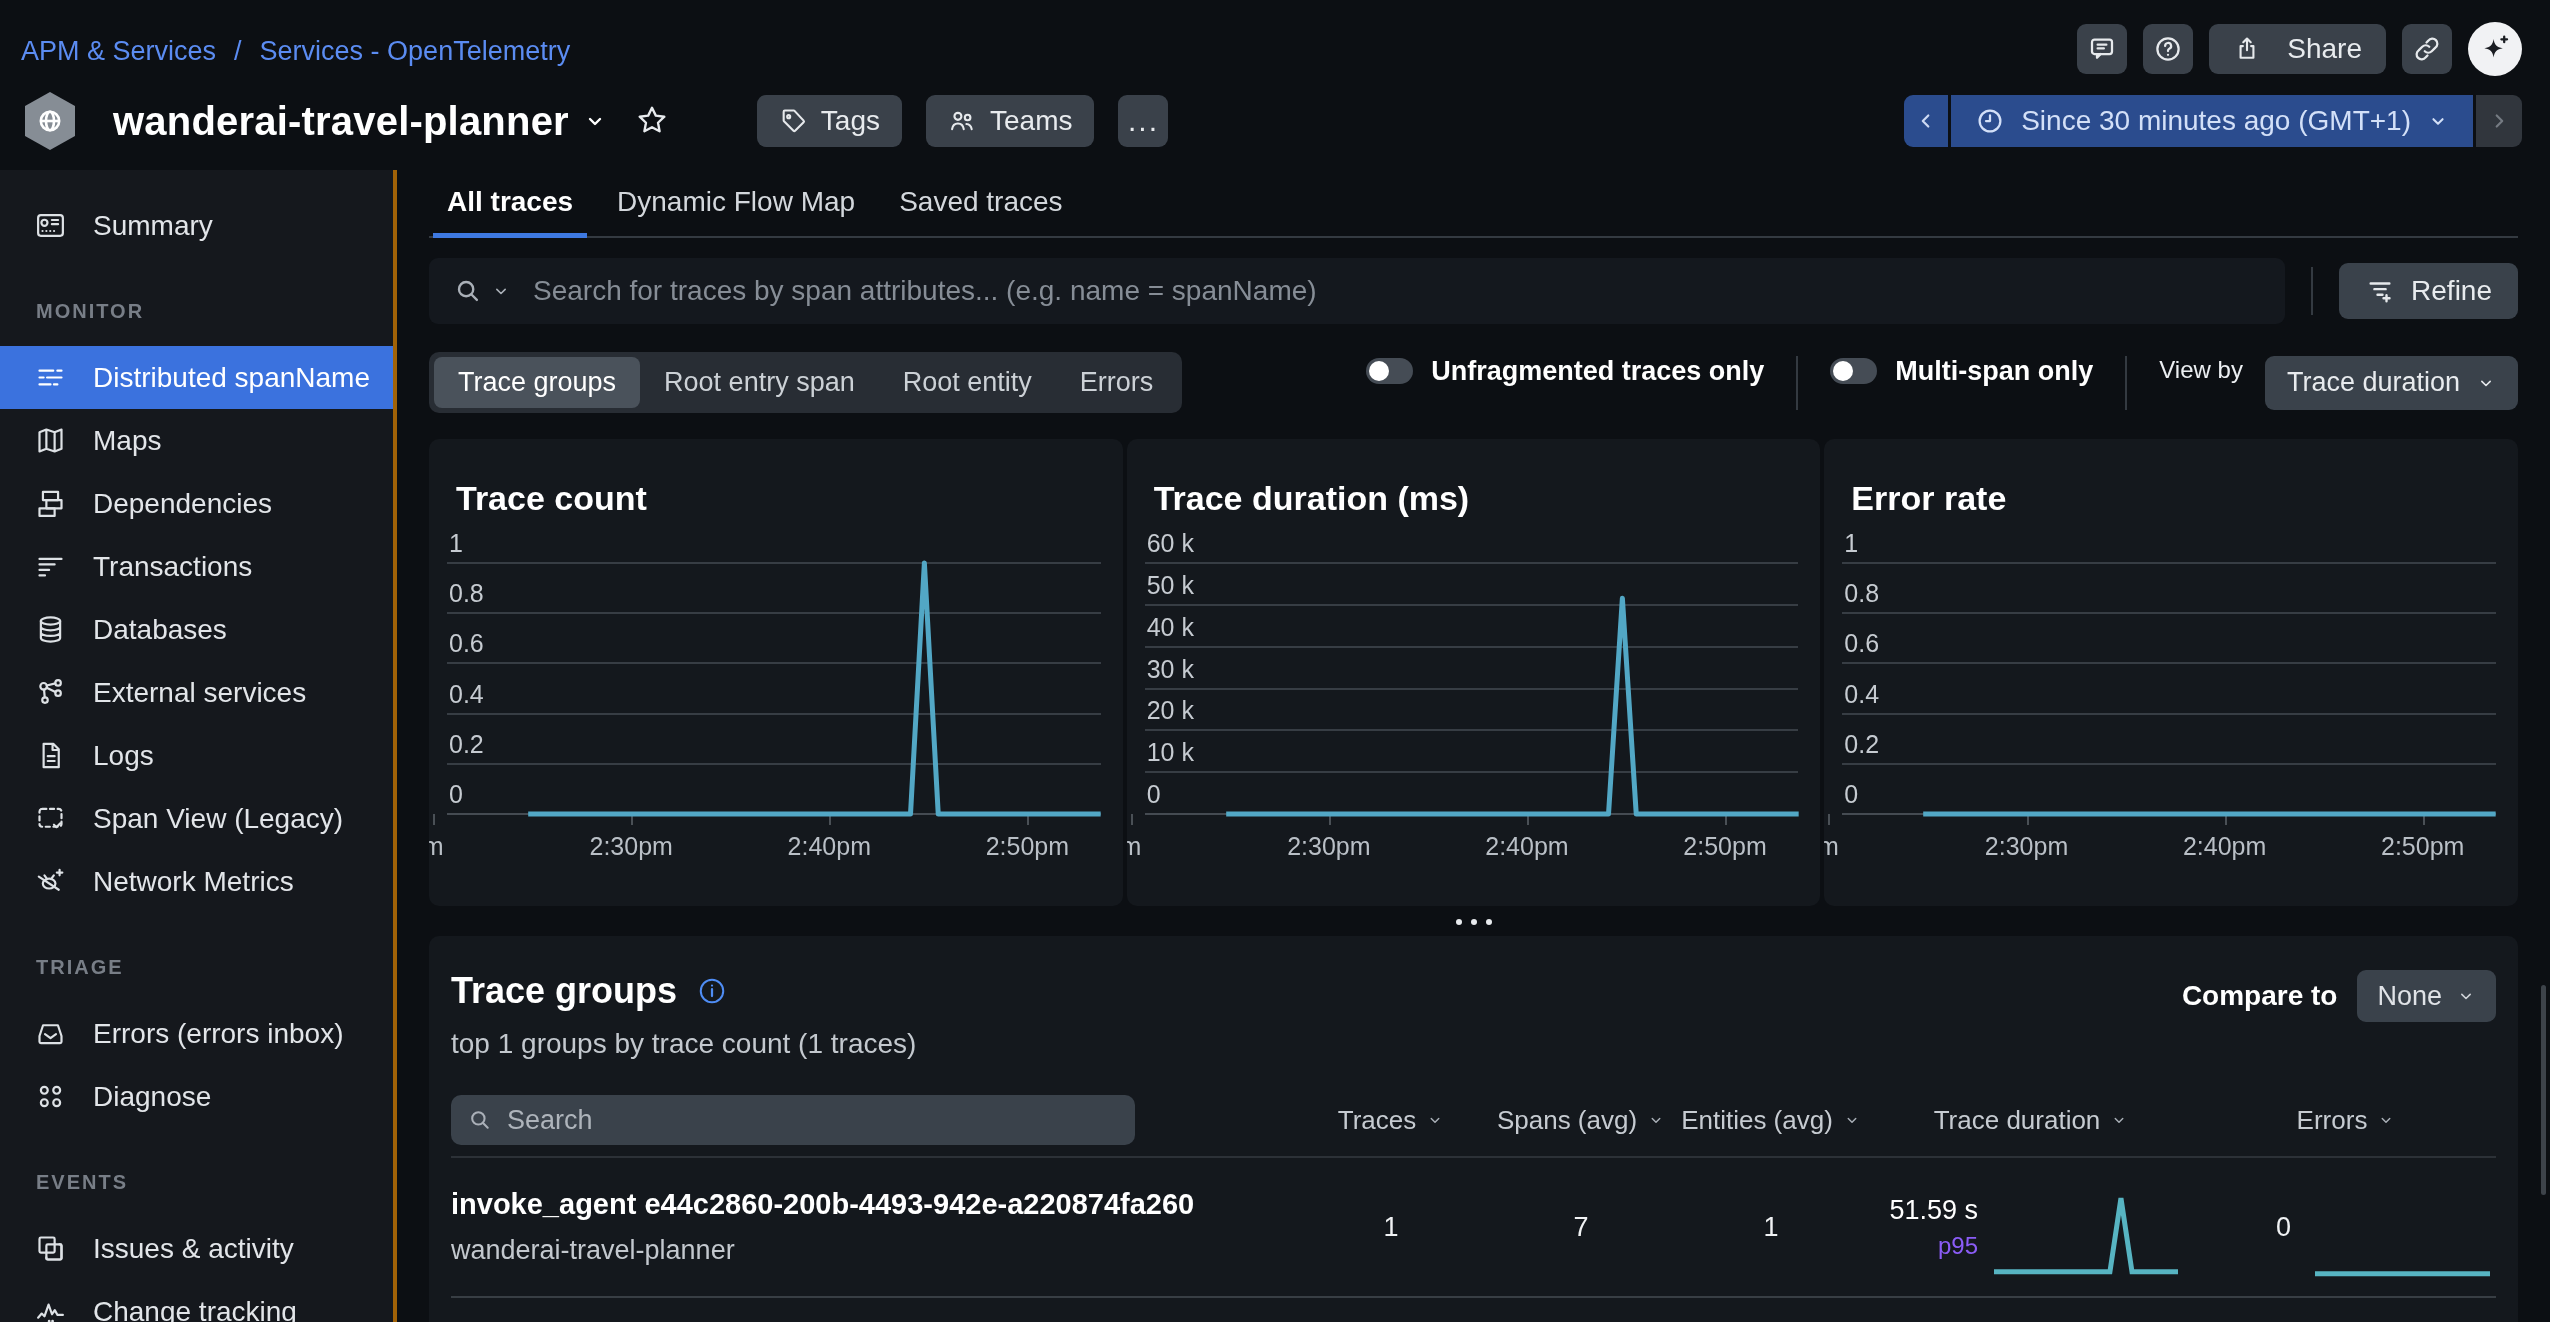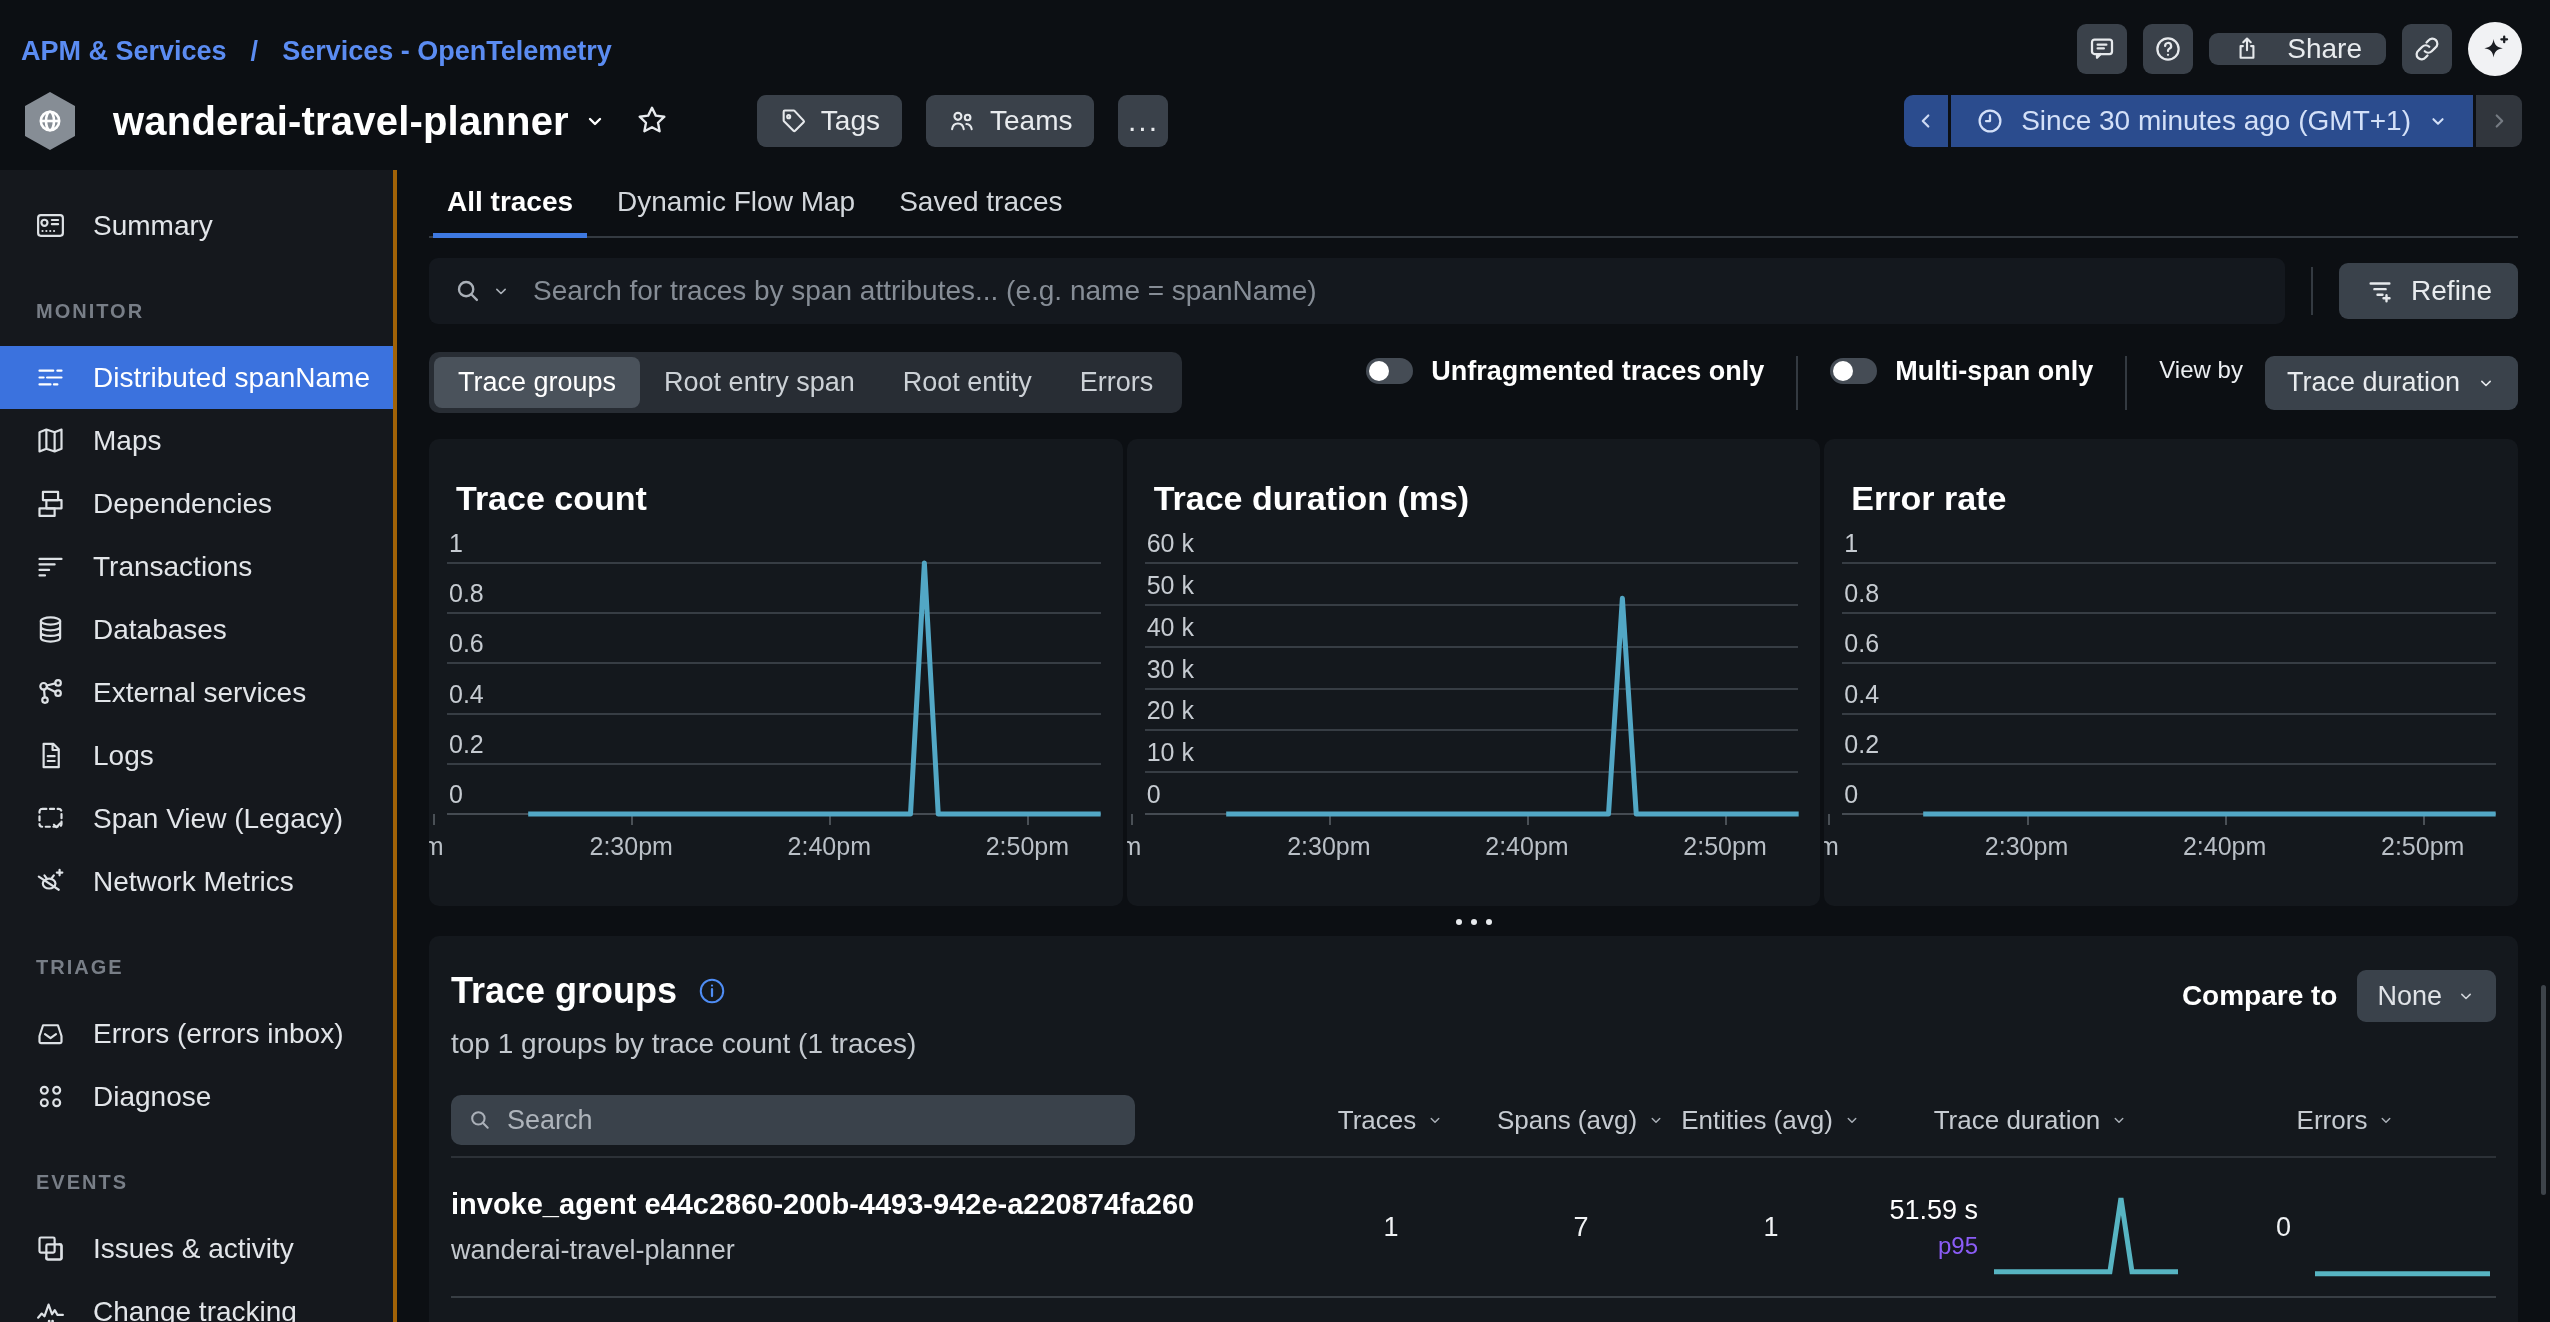--- a/index.html
+++ b/index.html
@@ -2,26 +2,26 @@
 <html><head>
 <meta charset="utf-8">
 <style>
   html,body{margin:0;padding:0;background:#06080b;}
   .app{position:relative;width:2550px;height:1322px;overflow:hidden;background:#0c0f13;
        font-family:"Liberation Sans",sans-serif;color:#e8ebee;}
   svg{display:block;}
 
   
   .topbar{position:relative;height:170px;}
-  .breadcrumb{position:absolute;left:21px;top:36px;font-size:27px;color:#5b8cf2;display:flex;gap:24px;font-weight:bold;}
+  .breadcrumb{position:absolute;left:21px;top:36px;font-size:27px;color:#5b8cf2;display:flex;gap:18px;}
   .breadcrumb .sep{color:#5b8cf2;}
   .topbar-actions{position:absolute;right:28px;top:22px;display:flex;gap:16px;align-items:center;}
   .icon-btn{width:50px;height:50px;border-radius:9px;background:#3a414a;display:flex;align-items:center;justify-content:center;cursor:pointer;}
   .icon-btn svg{width:30px;height:30px;stroke:#e6e9ec;fill:none;stroke-width:1.8;stroke-linecap:round;stroke-linejoin:round;}
-  .share-btn{height:32px;border-radius:9px;background:#3a414a;display:flex;gap:26px;padding:0 24px;font-size:28px;align-items:center;cursor:pointer;}
+  .share-btn{height:50px;border-radius:9px;background:#3a414a;display:flex;gap:26px;padding:0 24px;font-size:28px;align-items:center;cursor:pointer;}
   .share-btn svg{width:28px;height:28px;stroke:#e6e9ec;fill:none;stroke-width:1.8;stroke-linecap:round;stroke-linejoin:round;}
   .ai-btn{width:54px;height:54px;border-radius:50%;background:#f1f2f4;display:flex;align-items:center;justify-content:center;cursor:pointer;}
   .ai-btn svg{width:34px;height:34px;}
 
   .title-row{position:absolute;left:21px;top:90px;right:28px;display:flex;align-items:center;}
   .svc-hex{width:58px;height:62px;}
   .app-title{font-size:40px;font-weight:bold;color:#fff;margin-left:34px;letter-spacing:.2px;}
   .title-caret{margin-left:14px;}
   .star-btn{margin-left:26px;cursor:pointer;}
   .pill-btn{height:52px;border-radius:9px;background:#3a414a;display:flex;align-items:center;gap:14px;

